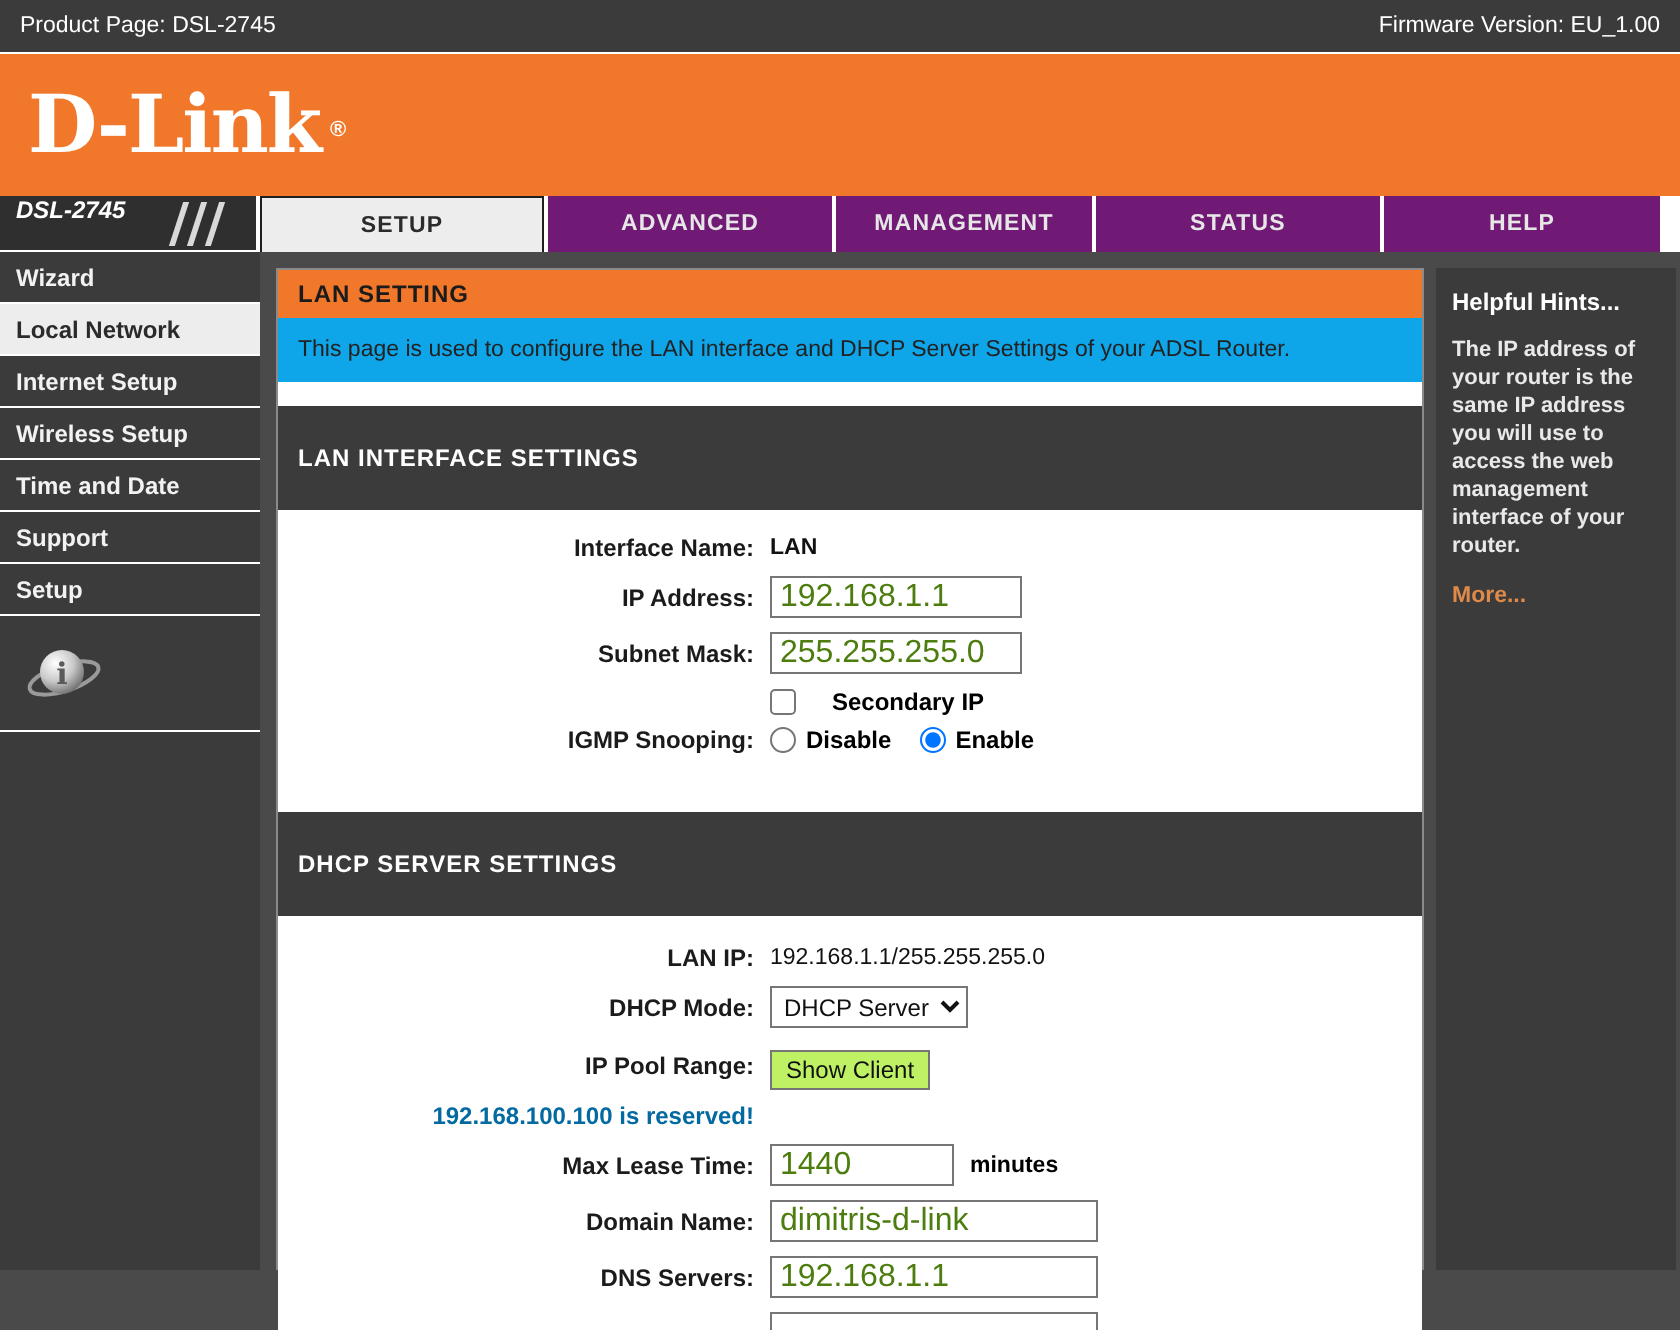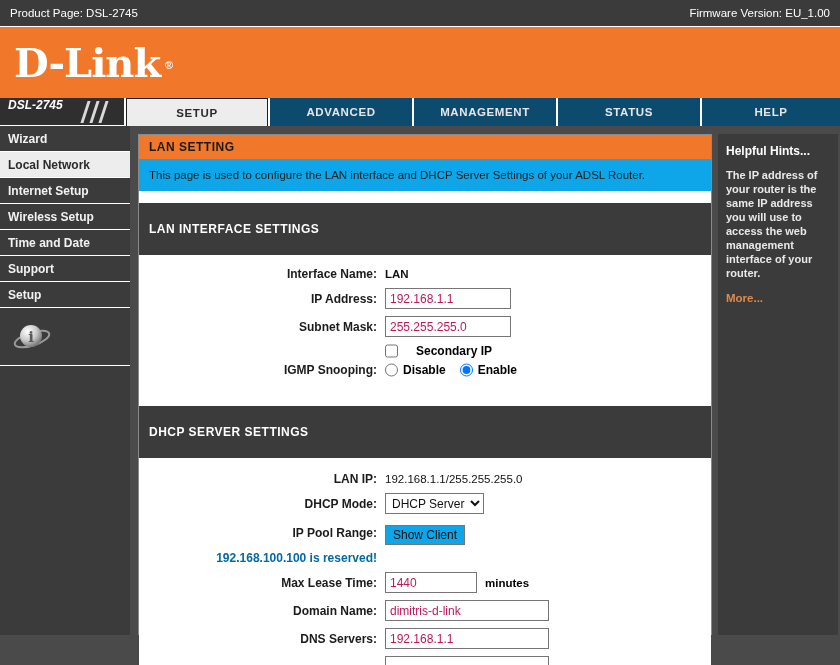--- a/index.html
+++ b/index.html
@@ -40,32 +40,32 @@
     font-style:italic;font-weight:bold;font-size:12px;padding-left:8px;
     box-sizing:border-box;border-bottom:1px solid #fff;
   }
   .slashes{position:absolute;right:8px;top:0;height:100%;width:34px;}
   .slashes i{position:absolute;top:3px;height:22px;width:3px;background:#d9d9d9;transform:skewX(-18deg);}
   .slashes i:nth-child(1){left:2px;}
   .slashes i:nth-child(2){left:11px;}
   .slashes i:nth-child(3){left:20px;}
 
   .tab{
-    flex:0 0 auto;background:#0c4a6e;color:#e6e6e6;
+    flex:0 0 auto;background:#701a75;color:#e6e6e6;
     display:flex;align-items:center;justify-content:center;
     font-weight:bold;font-size:11.5px;letter-spacing:.6px;
     margin-left:2px;box-sizing:border-box;
   }
   .tab.active{
     background:#ededed;color:#2b2b2b;
     border:1px solid #1f1f1f;border-bottom:none;
   }
   .t-setup{width:142px;}
   .t-advanced{width:142px;}
-  .t-management{width:142px;}
+  .t-management{width:128px;}
   .t-status{width:142px;}
   .t-help{width:138px;}
 
   
   .body{display:flex;height:509px;background:#4a4a4a;}
 
   
   .sidebar{width:130px;background:#3b3b3b;flex:0 0 130px;}
   .navitem{
     height:26px;display:flex;align-items:center;padding-left:8px;
@@ -101,38 +101,38 @@
 
   .row{display:flex;align-items:center;margin-bottom:7px;}
   .lbl{
     width:246px;text-align:right;padding-right:8px;
     font-weight:bold;font-size:12px;color:#1b1b1b;box-sizing:border-box;
   }
   .val{font-size:11.5px;color:#111;font-weight:bold;}
   .val.plain{font-weight:normal;}
 
   input.txt{
-    font-family:"Liberation Sans",sans-serif;font-size:12px;color:#be185d;
+    font-family:"Liberation Sans",sans-serif;font-size:16px;color:#4d7c0f;
     border:1px solid #767676;background:#fff;padding:2px 4px;
     box-sizing:border-box;height:21px;outline:none;
   }
   .w-ip{width:126px;}
   .w-pool{width:126px;}
   .w-lease{width:92px;}
   .w-dom{width:164px;}
   .w-dns{width:164px;}
 
   select.sel{
     font-family:"Liberation Sans",sans-serif;font-size:12px;color:#111;
     border:1px solid #767676;background:#fff;height:21px;padding:1px 2px;
     box-sizing:border-box;
   }
   button.btn{
     font-family:"Liberation Sans",sans-serif;font-size:12px;color:#111;
-    background:#0ea5e9;border:1px solid #767676;padding:2px 7px;
+    background:#bef264;border:1px solid #767676;padding:2px 7px;
     box-sizing:border-box;cursor:pointer;
   }
   .dash{margin:0 8px;font-weight:bold;font-size:13px;}
   .units{margin-left:8px;font-weight:bold;font-size:11.5px;}
 
   .cbrow{display:flex;margin-bottom:5px;}
   .cbrow .spacer{width:246px;}
   input[type=checkbox],input[type=radio]{margin:0;}
   .cblabel{font-weight:bold;font-size:12px;margin-left:18px;}
   .radlabel{font-weight:bold;font-size:12px;margin-left:5px;margin-right:14px;}

